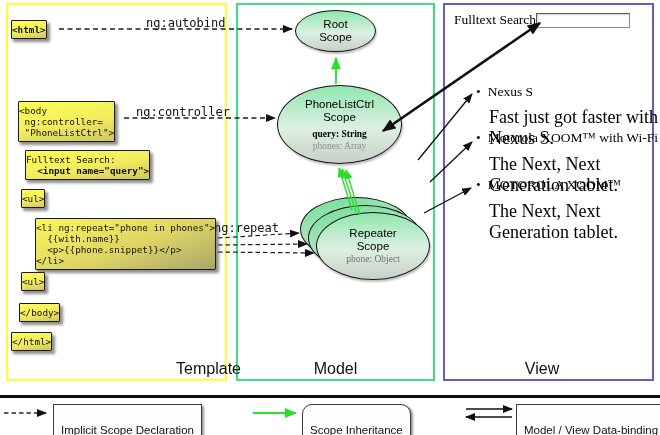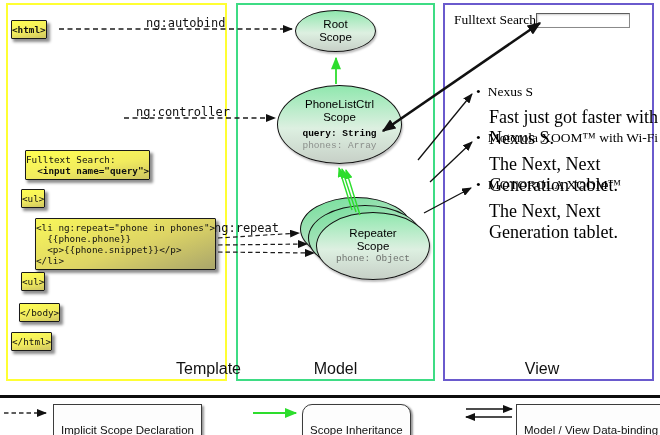--- a/index.html
+++ b/index.html
@@ -22,21 +22,21 @@
         font-family:"DejaVu Sans Mono","Liberation Mono",monospace;
         font-size:9.3px;line-height:11px;color:#111;padding:3px 0;white-space:pre;}
   .note .b{font-weight:bold;}
   .note-li{background:linear-gradient(160deg,#f9f75a 0%,#ddd465 55%,#aaa66b 100%);}
   
   .ell{position:absolute;border:1.6px solid #111;border-radius:50%;box-sizing:border-box;
        background:linear-gradient(180deg,#90e7ae 0%,#ddf0e1 55%,#c7d0c7 100%);
        box-shadow:1px 2px 2px rgba(0,0,0,.25);
        display:flex;flex-direction:column;align-items:center;justify-content:center;}
   .ell .t{font-size:11.5px;line-height:13px;color:#000;text-align:center;}
-  .ell .m{font-family:Liberation Mono, monospace;font-size:9.5px;line-height:12px;}
+  .ell .m{font-family:Liberation Serif, serif;font-size:9.5px;line-height:12px;}
   .ell .m.b{font-weight:bold;color:#000;}
   .ell .m.dim{color:#8b8f8b;}
   .ell-repeater-back{background:linear-gradient(165deg,#6fdf98 0%,#d7e4d8 80%);}
   
   .edge-label{position:absolute;font-family:"DejaVu Sans Mono","Liberation Mono",monospace;
               font-size:12px;color:#111;}
   
   .serif{font-family:"Liberation Serif",serif;color:#000;}
   .search-label{position:absolute;left:454px;top:12px;font-size:13.5px;}
   .search-input{position:absolute;left:536px;top:13px;width:88px;height:13px;
@@ -57,26 +57,27 @@
 <body>
 
 <div class="stage">
 
   <div class="col col-template"></div>
   <div class="col col-model"></div>
   <div class="col col-view"></div>
 
   <div class="note b" style="left:11px;top:20px;font-weight:bold;">&lt;html&gt;</div>
 
+  <div class="note" style="left:18px;top:101px;"><div>&lt;body</div><div> ng:controller=</div><div> "PhoneListCtrl"&gt;</div></div>
 
   <div class="note" style="left:25px;top:150px;"><div>Fulltext Search:</div><div class="b">  &lt;input name="query"&gt;</div></div>
 
   <div class="note" style="left:21px;top:189px;">&lt;ul&gt;</div>
 
-  <div class="note note-li" style="left:35px;top:218px;"><div>&lt;li ng:repeat="phone in phones"&gt;</div><div>  {{phone.phone}}</div><div>  &lt;p&gt;{{phone.snippet}}&lt;/p&gt;</div><div>&lt;/li&gt;</div></div>
+  <div class="note note-li" style="left:35px;top:218px;"><div>&lt;li ng:repeat="phone in phones"&gt;</div><div>  {{with.name}}</div><div>  &lt;p&gt;{{phone.snippet}}&lt;/p&gt;</div><div>&lt;/li&gt;</div></div>
 
   <div class="note" style="left:21px;top:272px;">&lt;ul&gt;</div>
 
   <div class="note" style="left:19px;top:303px;">&lt;/body&gt;</div>
 
   <div class="note" style="left:11px;top:332px;">&lt;/html&gt;</div>
 
   <div class="ell" style="left:295px;top:10px;width:81px;height:42px;">
     <div class="t">Root</div>
     <div class="t">Scope</div>

